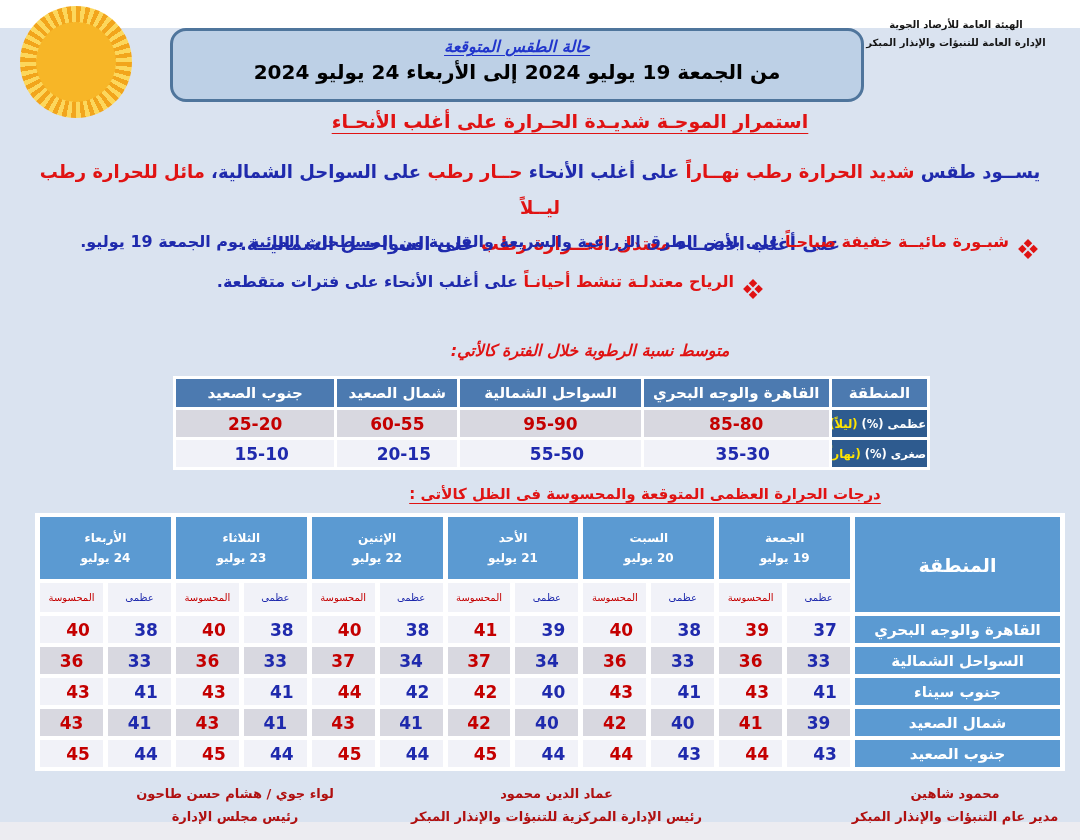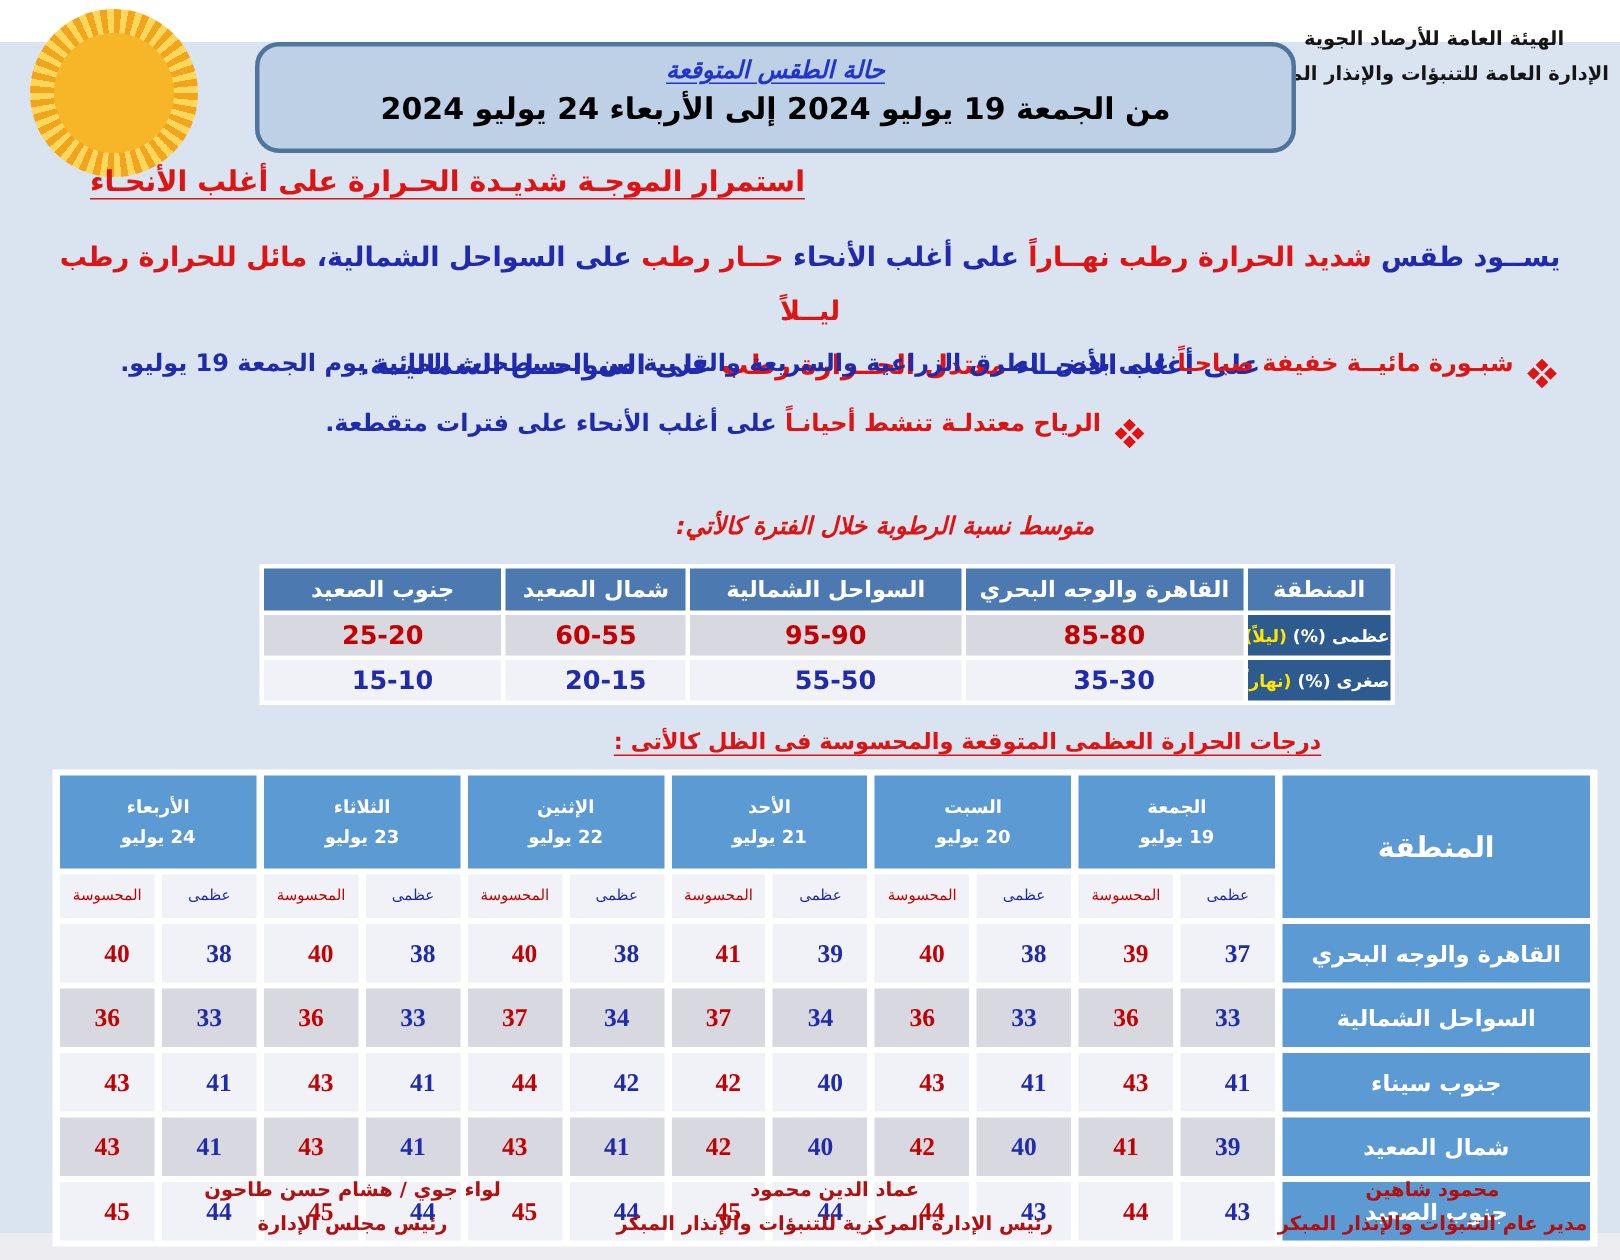--- a/index.html
+++ b/index.html
@@ -28,30 +28,30 @@
   .sun{position:absolute;inset:0;border-radius:50%;
     background:repeating-conic-gradient(#f2a51c 0deg 5deg,#fcd75c 5deg 10deg);}
   .sun-core{position:absolute;inset:14%;border-radius:50%;background:#f7b627;}
   .disk{position:absolute;inset:23%;border-radius:50%;border:3px solid #9c1f1f;overflow:hidden;
     background:linear-gradient(180deg,#c0252c 0 36%,#f7f7f7 36% 64%,#191919 64% 100%);}
   .ema{position:absolute;top:5px;left:0;right:0;text-align:center;color:#fff;font-size:8px;letter-spacing:1px;}
   .cloud-svg{position:absolute;left:50%;top:50%;transform:translate(-50%,-52%);}
 
   
   .org{position:absolute;left:838px;top:16px;width:236px;text-align:center;
-    color:var(--org-black);font-size:13px;line-height:1.75;}
+    color:var(--org-black);font-size:10px;line-height:1.75;}
 
   
   .header-box{position:absolute;left:170px;top:28px;width:694px;height:74px;
     background:var(--header-box-bg);border:3px solid var(--header-box-border);
     border-radius:16px;text-align:center;padding-top:6px;}
   .hb-title{color:var(--title-blue);font-size:16px;text-decoration:underline;text-underline-offset:3px;font-style:italic;}
   .hb-date{color:#000;font-size:20px;margin-top:4px;}
 
-  .headline{position:absolute;left:60px;top:110px;width:1020px;text-align:left;
+  .headline{position:absolute;left:60px;top:110px;width:1020px;text-align:center;
     color:var(--text-red);font-size:19px;text-decoration:underline;text-underline-offset:5px;}
 
   .summary{position:absolute;left:30px;top:154px;width:1020px;text-align:center;
     font-size:18px;line-height:36px;}
   .seg-blue{color:var(--text-blue);}
   .seg-red{color:var(--text-red);}
 
   .bullets{position:absolute;left:0;top:232px;width:1080px;font-size:16px;}
   .bullet-row{margin-bottom:16px;display:block;}
   .bullet-marker{display:inline-grid;grid-template-columns:6px 6px;gap:2px;
@@ -76,21 +76,21 @@
   .temp-title{position:absolute;left:230px;top:485px;width:830px;text-align:center;
     color:var(--text-red);font-size:15px;text-decoration:underline;text-underline-offset:4px;}
 
   .temp-table{position:absolute;left:35px;top:513px;width:1030px;border-spacing:5px 4px;}
   .tt-region-h{background:var(--temp-header-bg);color:#fff;font-size:19px;font-weight:700;}
   .tt-day{background:var(--temp-header-bg);color:#fff;font-size:12px;height:62px;font-weight:700;line-height:1.7;}
   .tt-sub{background:var(--row-light);font-size:10px;height:29px;font-weight:400;}
   .sub-max{color:var(--text-blue);}
   .sub-felt{color:var(--value-red);}
   .tt-region{background:var(--temp-header-bg);color:#fff;font-size:15px;height:27px;font-weight:700;}
-  .temp-table td{font-size:17px;height:39px;font-family:Liberation Serif, serif;}
+  .temp-table td{font-size:17px;height:27px;}
 
   .sig{position:absolute;top:782px;text-align:center;color:var(--footer-red);
     font-size:13px;line-height:1.8;}
   .sig-right{left:830px;width:250px;}
   .sig-center{left:384px;width:345px;}
   .sig-left{left:90px;width:290px;}
 </style>
 </head>
 <body>
 

